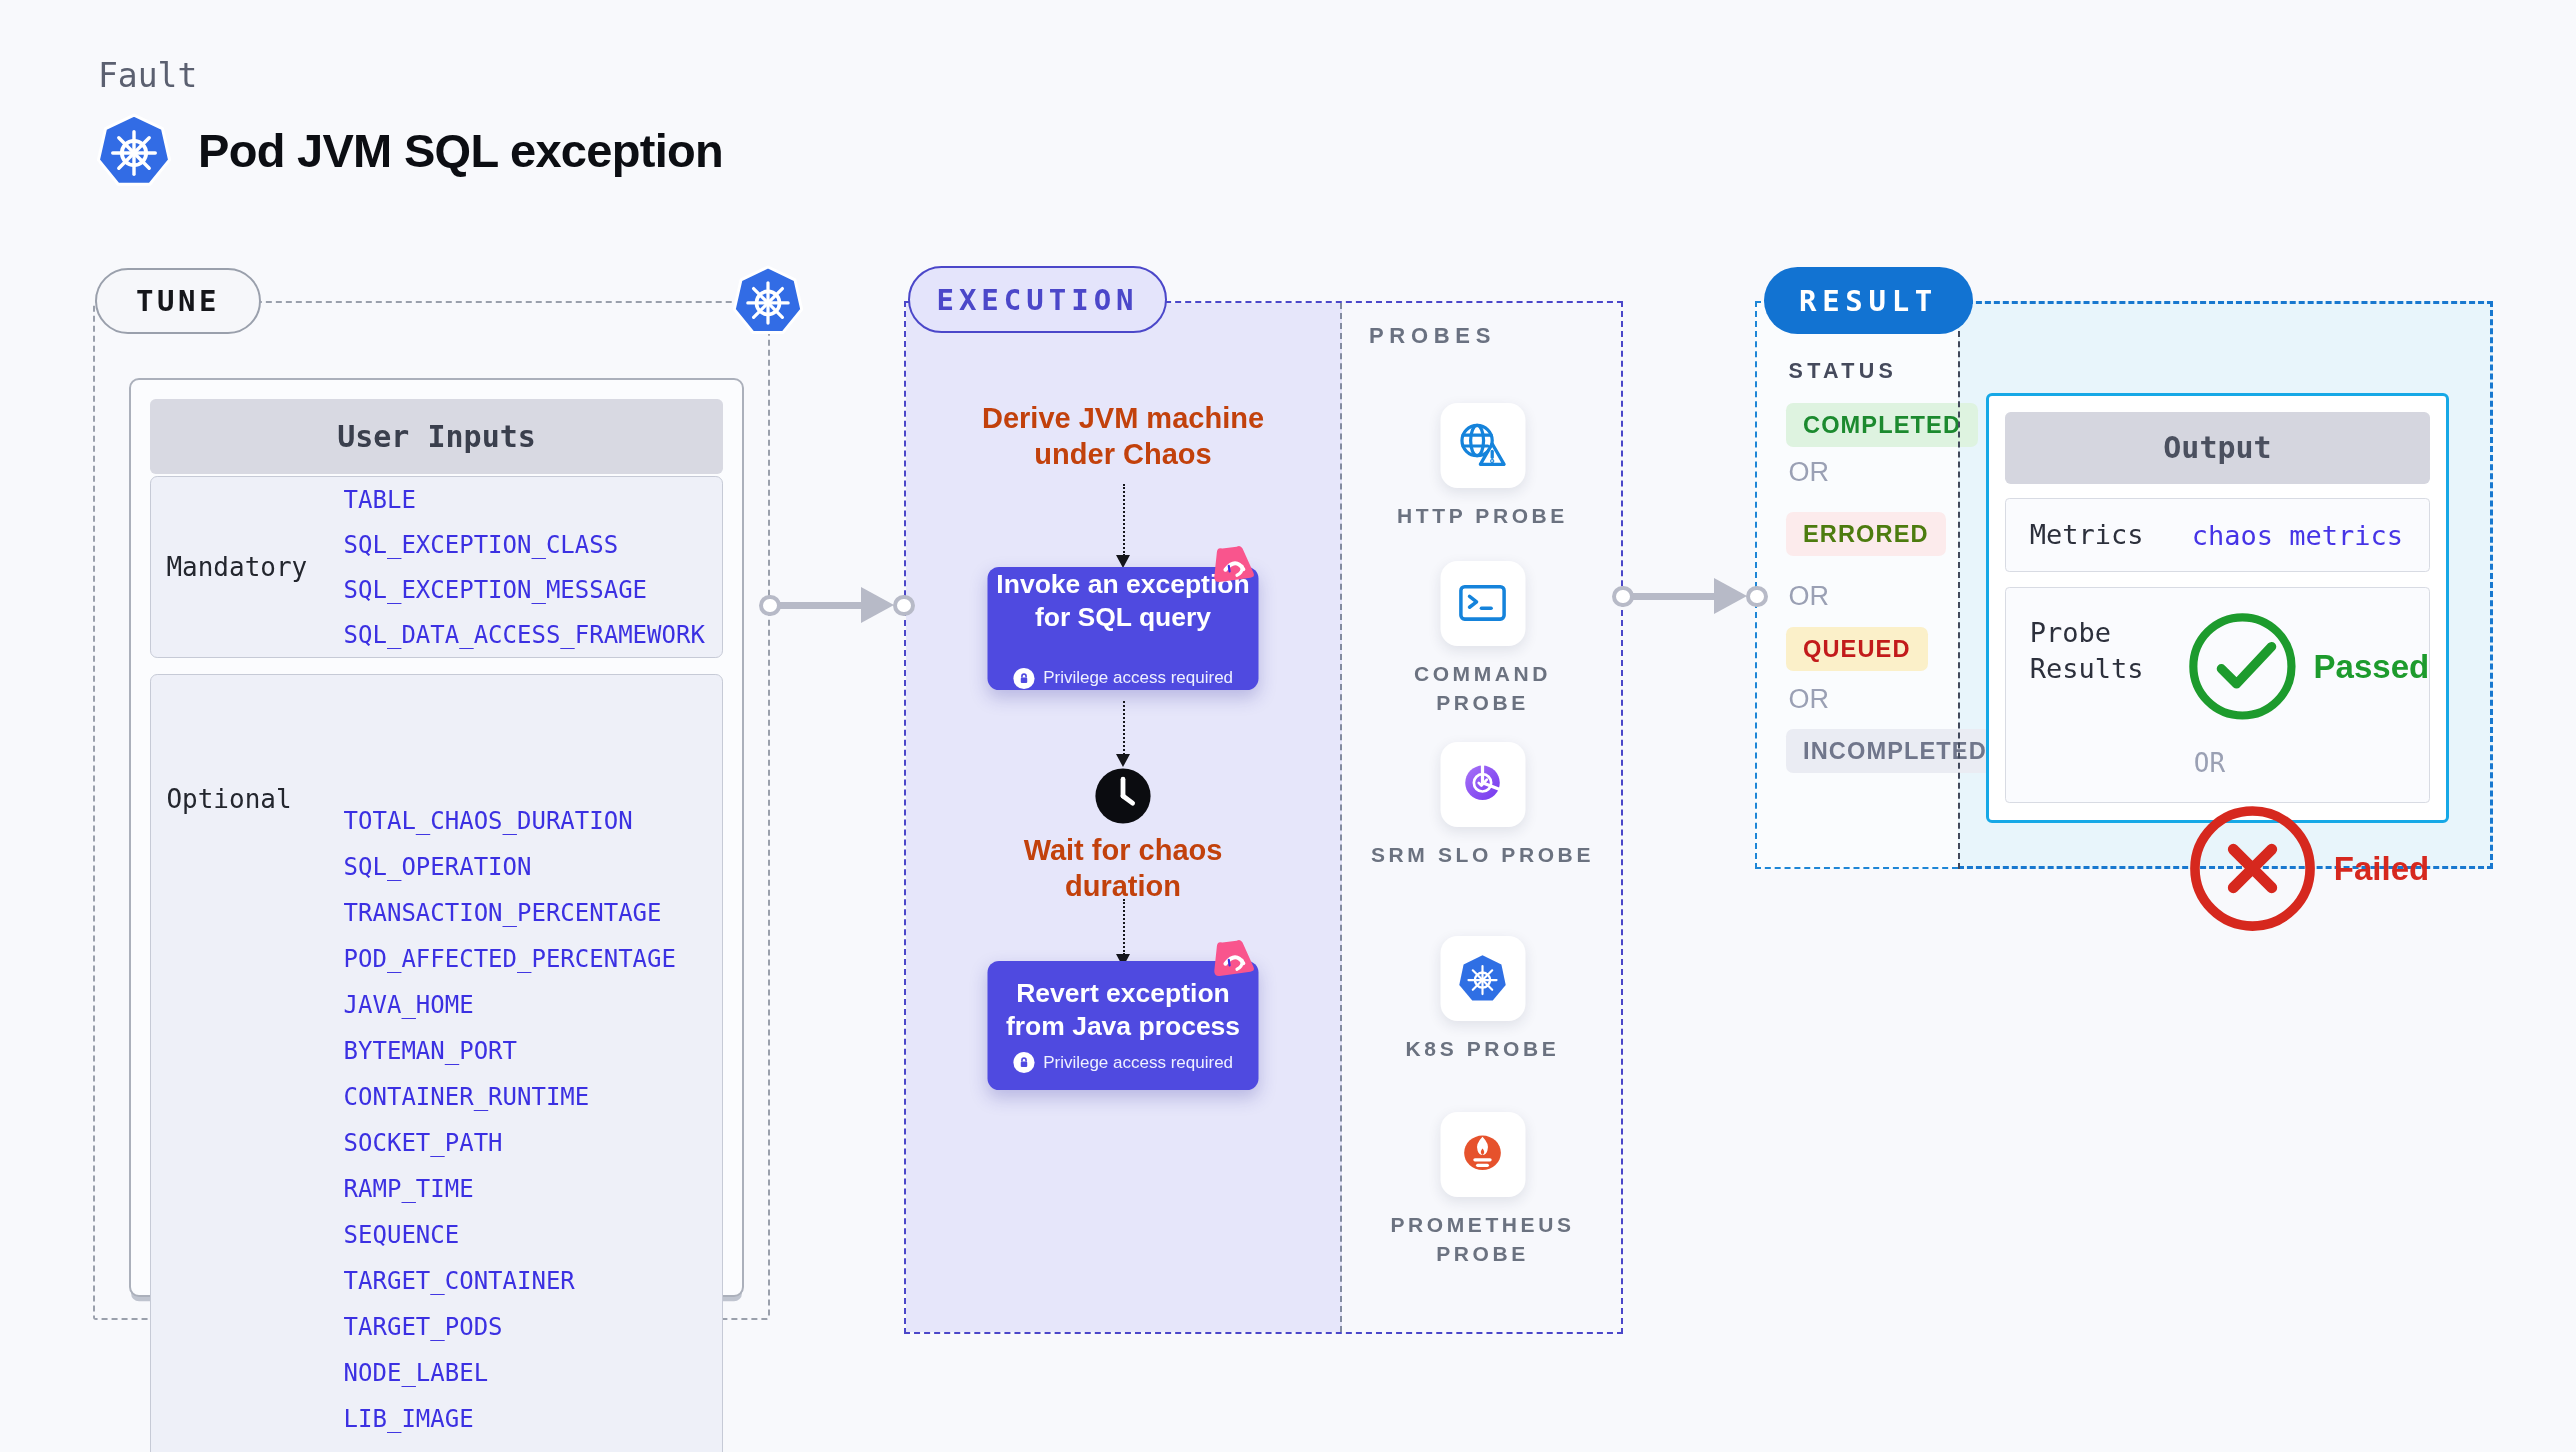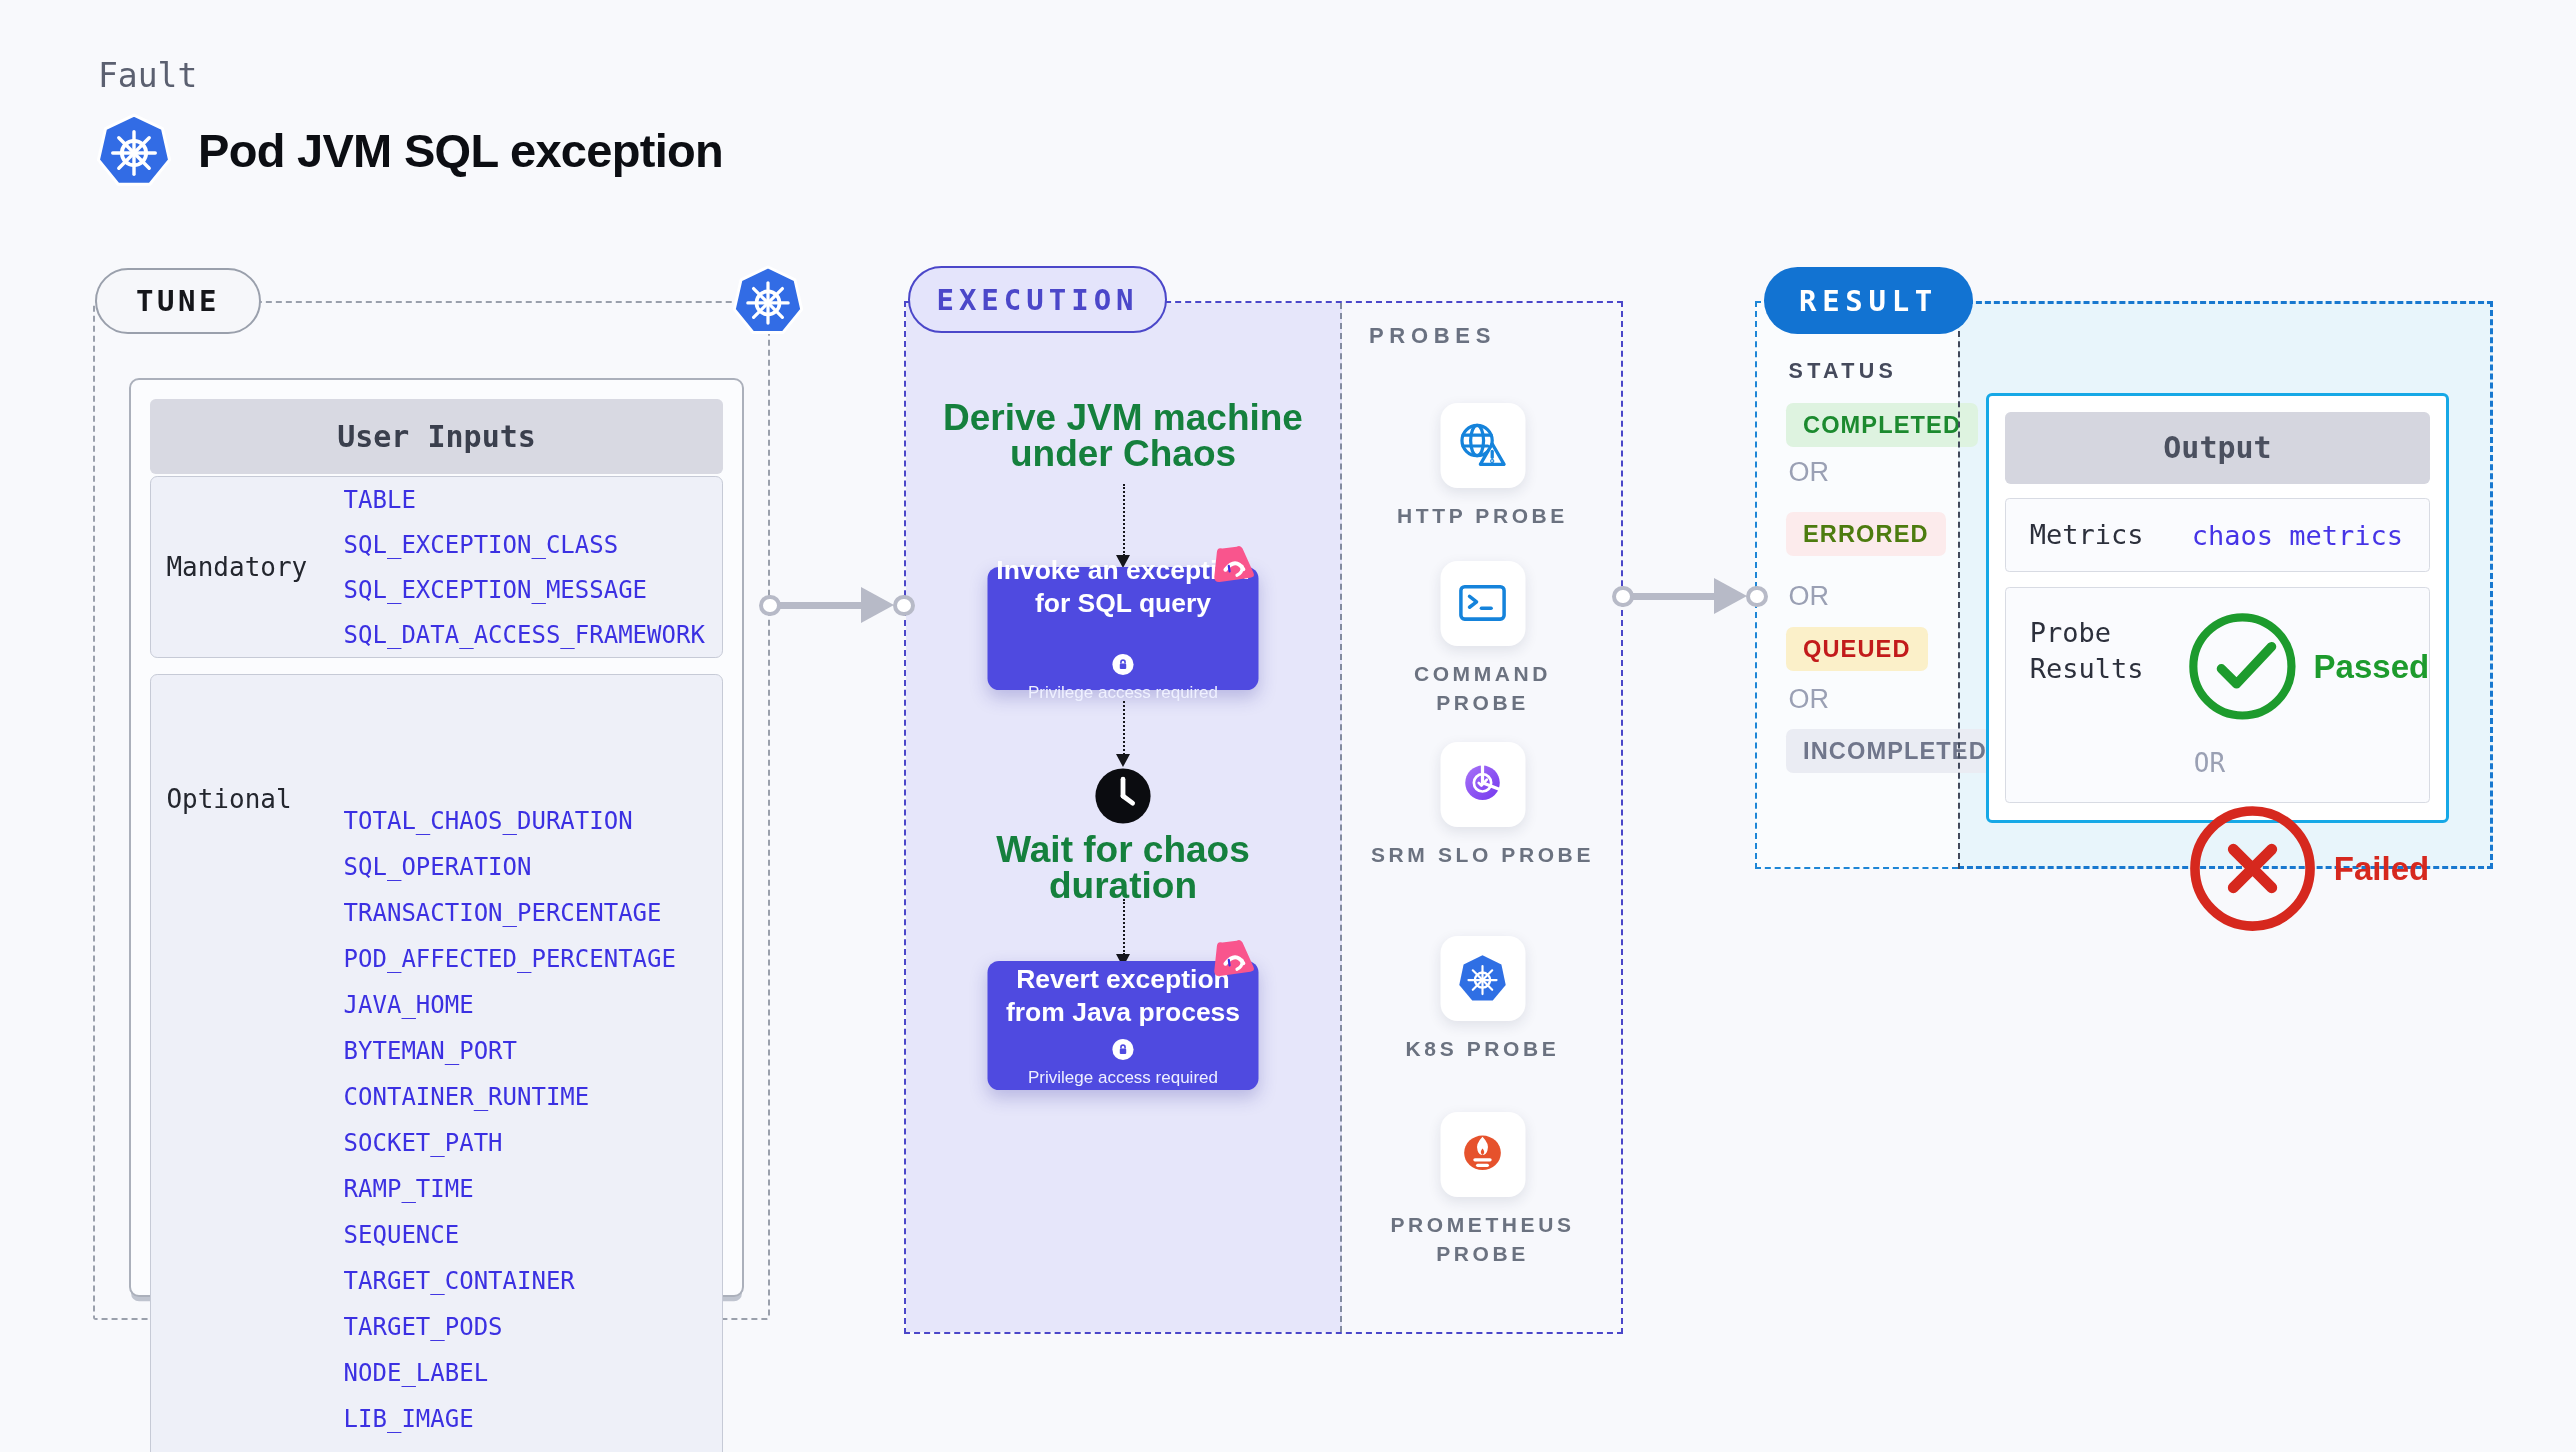--- a/index.html
+++ b/index.html
@@ -36,34 +36,34 @@
   #sec-optional  .sec-label { top:109px; }
   .field-list { position:absolute; left:193px; top:0; bottom:0; display:flex; flex-direction:column; justify-content:center; }
   #sec-mandatory .field-list { gap:17px; }
   #sec-optional  .field-list { gap:18px; }
   .field { font-size:24px; color:#3b30e2; font-family:"DejaVu Sans Mono","Liberation Mono",monospace; white-space:nowrap; }
 
   
   #exec-outer { left:904px; top:301px; width:719px; height:1033px; border:2.1px dashed #4b47c9; }
   #exec-main  { position:absolute; left:0; top:0; width:436px; height:100%; background:#e6e6fa; border-right:2.1px dashed #828ba0; }
   #probes-panel { position:absolute; left:438px; top:0; right:0; bottom:0; background:#f7f8fc; }
-  .step-text { position:absolute; left:50%; transform:translateX(-50%); text-align:center; font-size:37px; line-height:36px;
-               font-weight:700; color:#15803d; white-space:nowrap; }
+  .step-text { position:absolute; left:50%; transform:translateX(-50%); text-align:center; font-size:29px; line-height:36px;
+               font-weight:700; color:#c2410c; white-space:nowrap; }
   #derive-text { top:97px; }
   #wait-text { top:529px; }
   .dotted-arrow { position:absolute; left:50%; width:0; border-left:2.9px dotted #14151a; }
   .dotted-arrow:after { content:""; position:absolute; left:-9.3px; bottom:-11.5px; border-left:7.9px solid transparent;
                         border-right:7.9px solid transparent; border-top:13px solid #14151a; }
   #dot1 { top:181px; height:72px; } #dot2 { top:398px; height:54px; } #dot3 { top:596px; height:56px; }
   .chaos-box { position:absolute; left:50%; transform:translateX(-50%); width:271px; background:#4f4ae0; border-radius:11.5px;
                display:flex; flex-direction:column; align-items:center; justify-content:center; gap:8.6px; color:#fff;
                box-shadow:0 7.2px 17px rgba(52,48,160,.25); }
   #invoke-box { top:264px; height:123px;gap:33px; } #revert-box { top:658px; height:129px; }
   .chaos-box .bt { font-size:26.5px; line-height:33px; font-weight:700; text-align:center; }
-  .priv { display:flex; align-items:center; gap:7.2px;flex-direction:column; }
+  .priv { display:flex; align-items:center; gap:7.2px; }
   .priv .txt { font-size:17px; color:#eef0ff; font-weight:500; }
   .lock-icon { width:23px; height:23px; display:inline-block; }
   .litmus-icon { position:absolute; width:44px; height:44px; z-index:3; transform:rotate(10deg); }
   #litmus1 { left:307px; top:241px; } #litmus2 { left:307px; top:635px; }
   #clock-icon { position:absolute; left:50%; transform:translateX(-50%); top:463px; width:60px; height:60px; }
 
   
   #probes-label { position:absolute; left:25px; top:20px; font-size:22px; font-weight:700; letter-spacing:5.7px; color:#6a7181; }
   .probe-item { position:absolute; left:50%; transform:translateX(-50%); width:229px; display:flex; flex-direction:column; align-items:center; }
   .probe-item:nth-of-type(1){ top:100px; } .probe-item:nth-of-type(2){ top:258px; } .probe-item:nth-of-type(3){ top:439px; }

